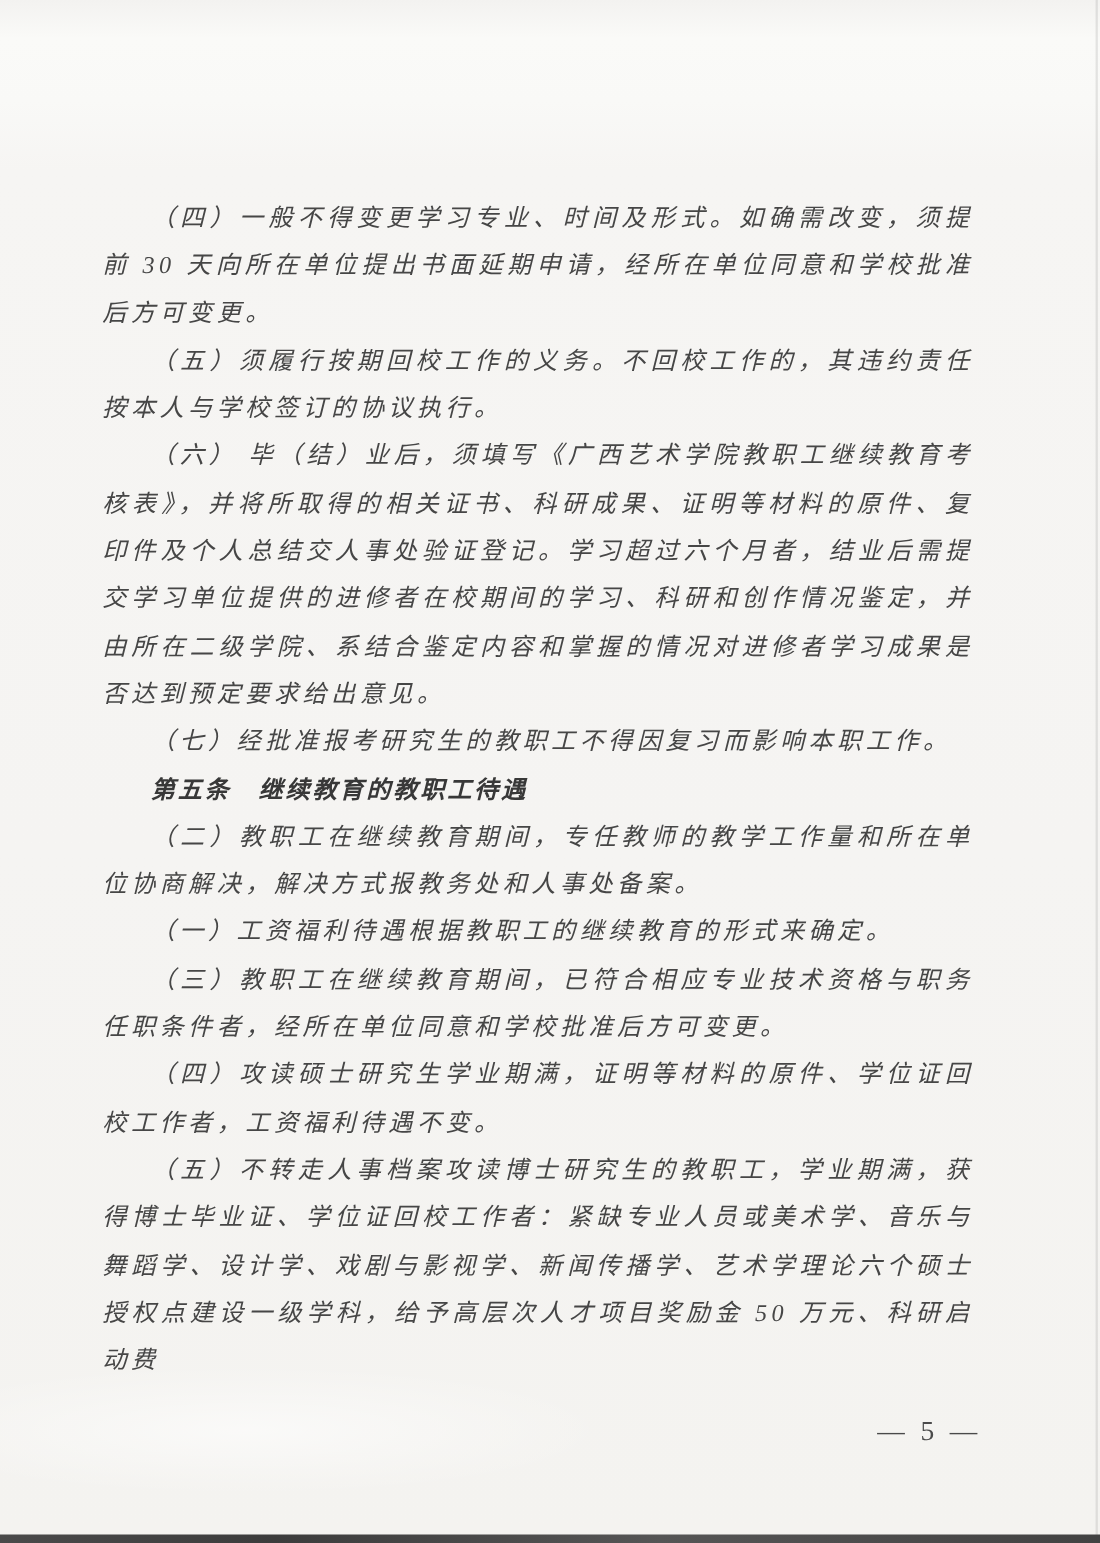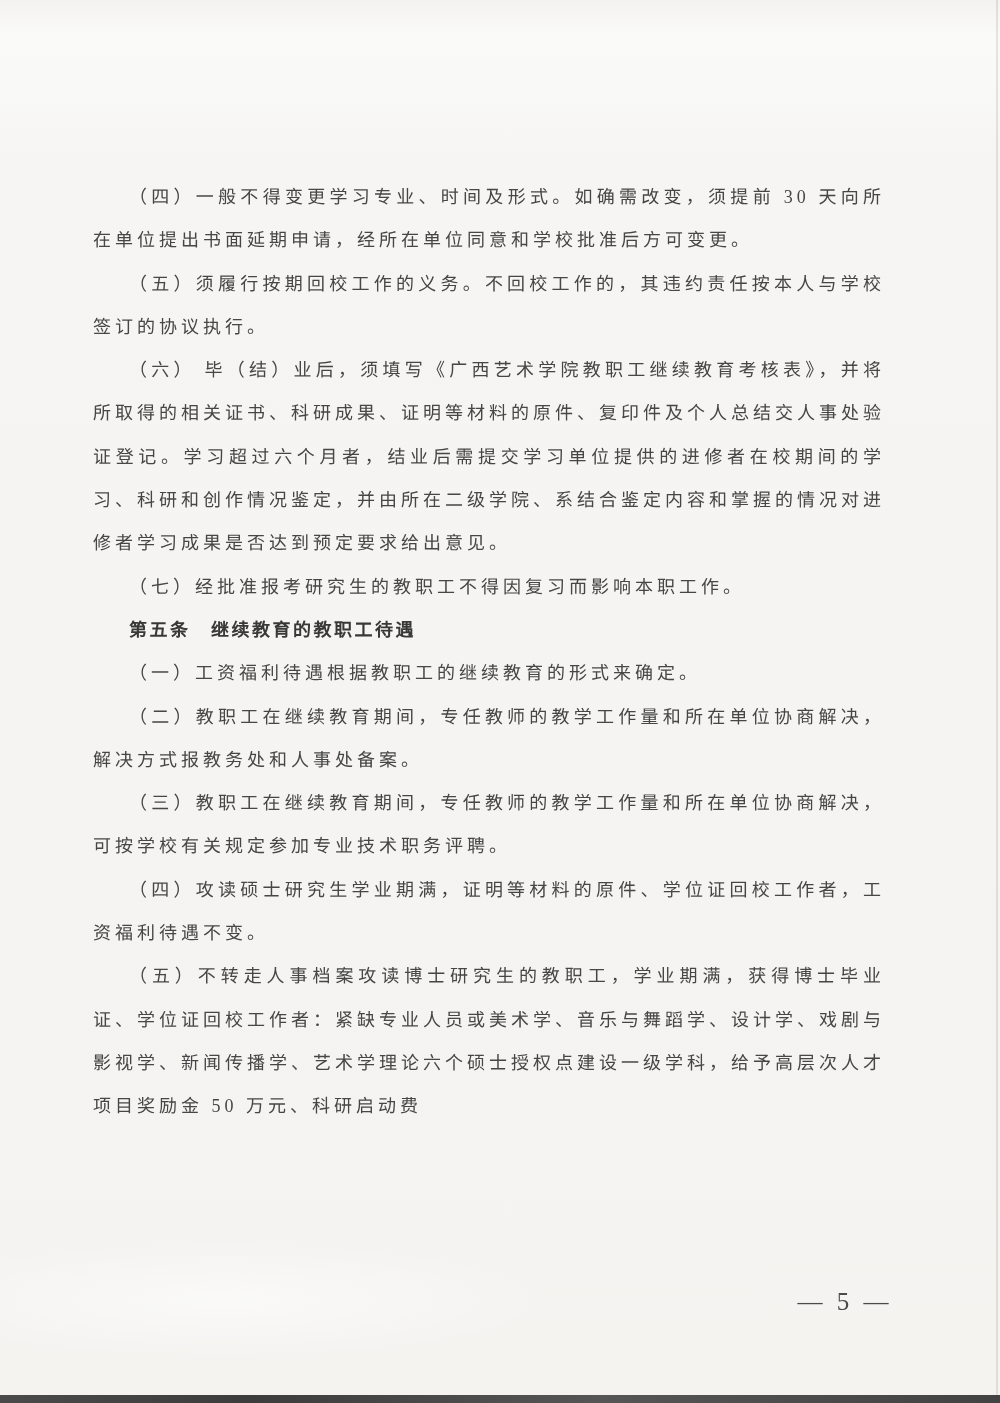--- a/index.html
+++ b/index.html
@@ -44,27 +44,28 @@
     background: linear-gradient(90deg, #4a4a4a, #3c3c3c 25%, #555555 60%, #424242 100%);
   }
   .text-block {
     position: absolute;
     left: 93px;
     top: 176px;
     width: 792px;
   }
   .para {
     margin: 0;
-    font-size: 18px;
+    font-size: 22px;
     line-height: 43.3px;
     letter-spacing: 4px;
     text-indent: 2em;
     text-align: justify;
     text-justify: inter-ideograph;
     color: #464646;
+    font-style: italic;
   }
   .para.heading {
     font-family: "Liberation Sans", "DejaVu Sans", sans-serif;
     font-weight: 700;
     letter-spacing: 2.5px;
     color: #383838;
   }
   .page-number {
     position: absolute;
     left: 790px;
@@ -83,23 +84,23 @@
 <div class="page">
 
   <div class="scan-light-patch"></div>
 
   <div class="text-block">
     <p class="para">（四）一般不得变更学习专业、时间及形式。如确需改变，须提前 30 天向所在单位提出书面延期申请，经所在单位同意和学校批准后方可变更。</p>
     <p class="para">（五）须履行按期回校工作的义务。不回校工作的，其违约责任按本人与学校签订的协议执行。</p>
     <p class="para">（六） 毕（结）业后，须填写《广西艺术学院教职工继续教育考核表》，并将所取得的相关证书、科研成果、证明等材料的原件、复印件及个人总结交人事处验证登记。学习超过六个月者，结业后需提交学习单位提供的进修者在校期间的学习、科研和创作情况鉴定，并由所在二级学院、系结合鉴定内容和掌握的情况对进修者学习成果是否达到预定要求给出意见。</p>
     <p class="para">（七）经批准报考研究生的教职工不得因复习而影响本职工作。</p>
     <p class="para heading">第五条　继续教育的教职工待遇</p>
+    <p class="para">（二）教职工在继续教育期间，专任教师的教学工作量和所在单位协商解决，解决方式报教务处和人事处备案。</p>
     <p class="para">（一）工资福利待遇根据教职工的继续教育的形式来确定。</p>
-    <p class="para">（二）教职工在继续教育期间，专任教师的教学工作量和所在单位协商解决，解决方式报教务处和人事处备案。</p>
-    <p class="para">（三）教职工在继续教育期间，专任教师的教学工作量和所在单位协商解决，可按学校有关规定参加专业技术职务评聘。</p>
+    <p class="para">（三）教职工在继续教育期间，已符合相应专业技术资格与职务任职条件者，经所在单位同意和学校批准后方可变更。</p>
     <p class="para">（四）攻读硕士研究生学业期满，证明等材料的原件、学位证回校工作者，工资福利待遇不变。</p>
     <p class="para">（五）不转走人事档案攻读博士研究生的教职工，学业期满，获得博士毕业证、学位证回校工作者：紧缺专业人员或美术学、音乐与舞蹈学、设计学、戏剧与影视学、新闻传播学、艺术学理论六个硕士授权点建设一级学科，给予高层次人才项目奖励金 50 万元、科研启动费</p>
   </div>
 
   <div class="page-number">— 5 —</div>
 
   <div class="scan-edge-right"></div>
   <div class="scan-edge-bottom"></div>
 
 </div>

